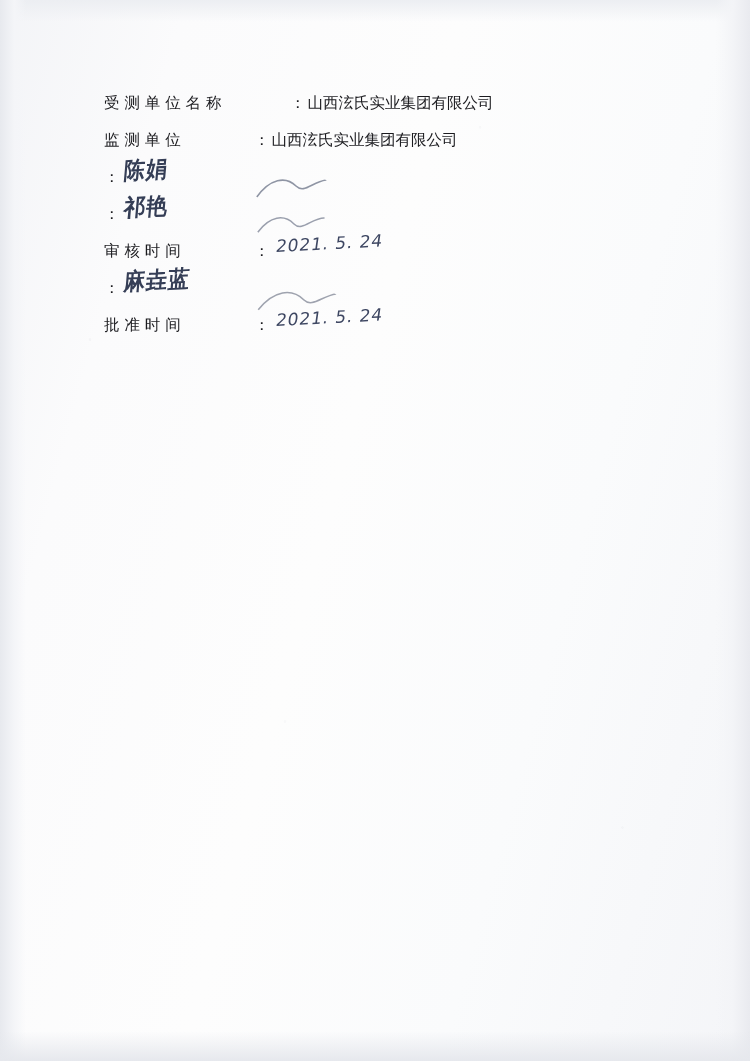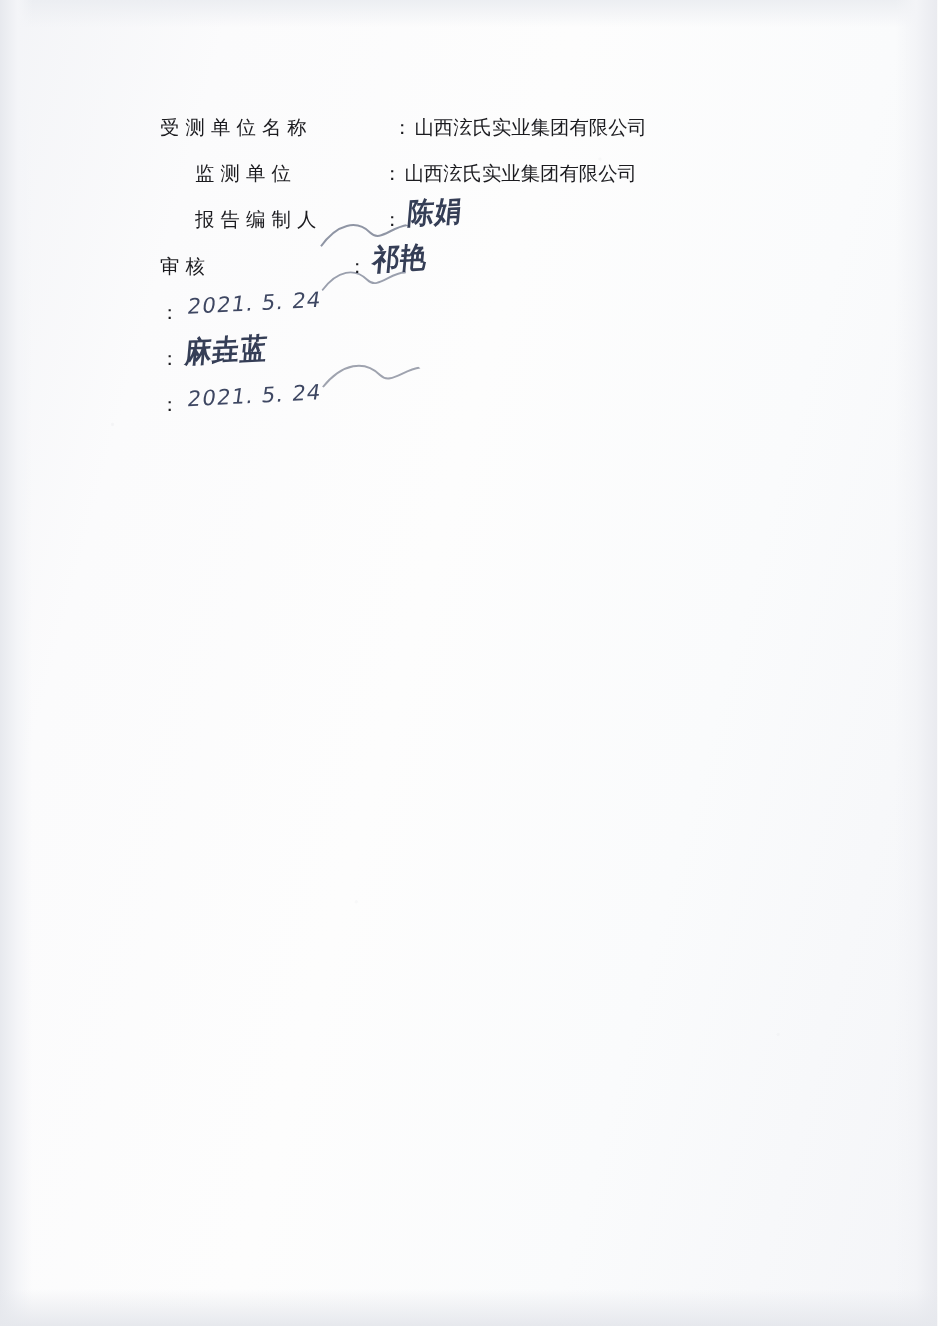--- a/index.html
+++ b/index.html
@@ -53,42 +53,42 @@
     background-image:
       radial-gradient(circle at 12% 32%, rgba(120,125,140,0.05) 0 1px, rgba(0,0,0,0) 1.6px),
       radial-gradient(circle at 64% 12%, rgba(120,125,140,0.04) 0 1px, rgba(0,0,0,0) 1.6px),
       radial-gradient(circle at 38% 68%, rgba(120,125,140,0.04) 0 1px, rgba(0,0,0,0) 1.6px),
       radial-gradient(circle at 83% 78%, rgba(120,125,140,0.035) 0 1px, rgba(0,0,0,0) 1.6px);
     pointer-events: none;
   }
 
   .fields {
     position: absolute;
-    left: 128px;
+    left: 104px;
     top: 92px;
     width: 560px;
   }
   .field-row {
     position: relative;
     height: 37px;
     display: flex;
     align-items: flex-start;
     white-space: nowrap;
   }
   .label {
     font-size: 15.5px;
     color: #1b1b1f;
     letter-spacing: 0.5px;
     line-height: 22px;
     display: inline-block;
     flex: 0 0 auto;
   }
   
   .lbl-w-7 { width: 186px; }
-  .lbl-w-6 { width: 150px; margin-left: 28px; }
+  .lbl-w-6 { width: 150px; }
   .lbl-w-5 { width: 150px; }
   .lbl-spread {
     display: inline-flex;
     justify-content: space-between;
   }
   .colon {
     flex: 0 0 auto;
     font-size: 15.5px;
     color: #1b1b1f;
     line-height: 22px;
@@ -154,42 +154,42 @@
       <span class="value">山西泫氏实业集团有限公司</span>
     </div>
 
     <div class="field-row">
       <span class="label lbl-spread lbl-w-6">监 测 单 位</span>
       <span class="colon">：</span>
       <span class="value">山西泫氏实业集团有限公司</span>
     </div>
 
     <div class="field-row">
-      <span class="label lbl-spread lbl-w-6">报 告 编 制 人</span>
       <span class="colon">：</span>
       <span class="hand-sig">陈娟</span>
     </div>
 
     <div class="field-row">
-      <span class="label lbl-spread lbl-w-5">审 核</span>
       <span class="colon">：</span>
       <span class="hand-sig">祁艳</span>
     </div>
 
     <div class="field-row">
+      <span class="label lbl-spread lbl-w-5">审 核 时 间</span>
       <span class="colon">：</span>
       <span class="hand-date">2021. 5. 24</span>
     </div>
 
     <div class="field-row">
       <span class="colon">：</span>
       <span class="hand-sig">麻垚蓝</span>
     </div>
 
     <div class="field-row">
+      <span class="label lbl-spread lbl-w-5">批 准 时 间</span>
       <span class="colon">：</span>
       <span class="hand-date">2021. 5. 24</span>
     </div>
 
   </div>
 
   <svg class="ink-stroke" style="left:252px; top:172px; width:80px; height:34px; opacity:0.5;" viewBox="0 0 80 34">
     <path d="M4 26 C18 6, 34 4, 44 14 C52 22, 60 10, 74 8" stroke="#24304e" stroke-width="1.6" fill="none" stroke-linecap="round"></path>
   </svg>
   <svg class="ink-stroke" style="left:254px; top:208px; width:76px; height:34px; opacity:0.45;" viewBox="0 0 76 34">

